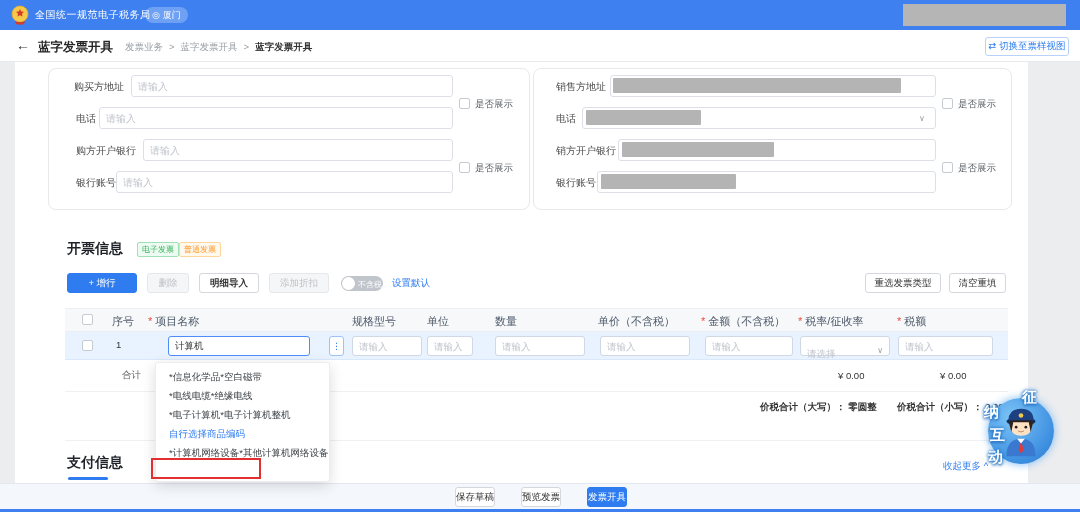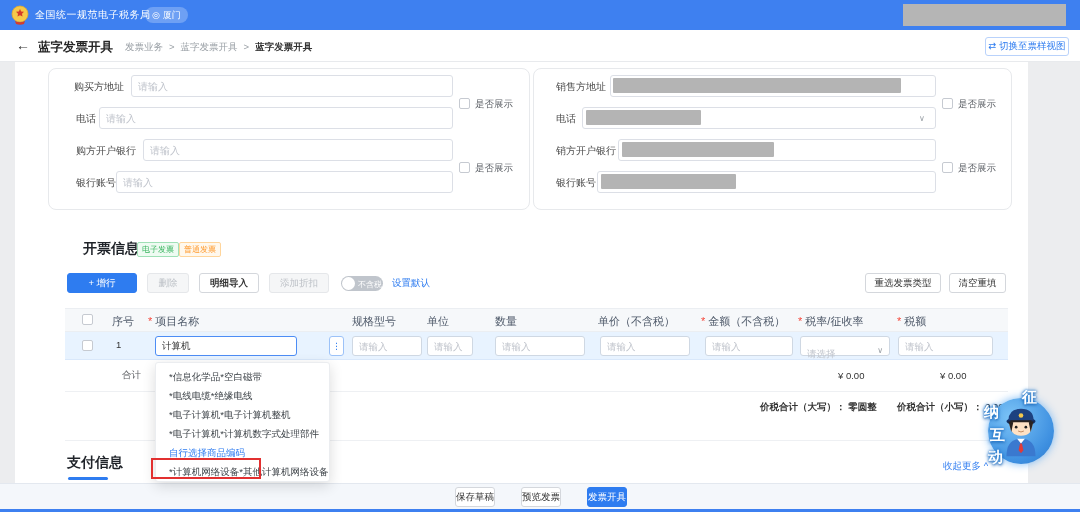--- a/index.html
+++ b/index.html
@@ -144,21 +144,21 @@
     <span class="abs flabel" style="left:22px;top:75px">销方开户银行</span>
     <input class="ipt" style="left: 84px; top: 70px; width: 318px;">
     <div class="redact" style="left:88px;top:73px;width:152px"></div>
     <span class="cb" style="left:408px;top:93px"></span>
     <span class="cb-label" style="left:424px;top:93px">是否展示</span>
     <span class="abs flabel" style="left:22px;top:107px">银行账号</span>
     <input class="ipt" style="left: 63px; top: 102px; width: 339px;">
     <div class="redact" style="left:67px;top:105px;width:135px"></div>
   </div>
 
-  <span class="abs sec-title" style="left:83px;top:240px">开票信息</span>
+  <span class="abs sec-title" style="left:67px;top:240px">开票信息</span>
   <span class="tag tag-g" style="left:137px;top:242px">电子发票</span>
   <span class="tag tag-o" style="left:179px;top:242px">普通发票</span>
 
   <div class="btn btn-primary" style="left:67px;top:273px;width:70px">+ 增行</div>
   <div class="btn btn-disabled" style="left:147px;top:273px;width:42px">删除</div>
   <div class="btn btn-bold" style="left:199px;top:273px;width:60px">明细导入</div>
   <div class="btn btn-disabled" style="left:269px;top:273px;width:60px">添加折扣</div>
   <div class="toggle" style="left:341px;top:276px">
     <span class="knob"></span>
     <span class="toggle-txt">不含税</span>
@@ -175,21 +175,21 @@
   <span class="th" style="left:427px">单位</span>
   <span class="th" style="left:495px">数量</span>
   <span class="th" style="left:598px">单价（不含税）</span>
   <span class="th req" style="left:701px">金额（不含税）</span>
   <span class="th req" style="left:798px">税率/征收率</span>
   <span class="th req" style="left:897px">税额</span>
 
   <div class="abs trow"></div>
   <span class="cb" style="left:82px;top:340px"></span>
   <span class="abs" style="left:116px;top:339px;font-size:9.5px;color:#333">1</span>
-  <input class="ipt ript name-ipt" style="left: 155px; width: 142px;" value="计算机">
+  <input class="ipt ript name-ipt" style="left: 168px; width: 142px;" value="计算机">
   <div class="abs dots-btn">⋮</div>
   <input class="ipt ript" style="left: 352px; width: 70px;" placeholder="请输入">
   <input class="ipt ript" style="left: 427px; width: 46px;" placeholder="请输入">
   <input class="ipt ript" style="left: 495px; width: 90px;" placeholder="请输入">
   <input class="ipt ript" style="left: 600px; width: 90px;" placeholder="请输入">
   <input class="ipt ript" style="left: 705px; width: 88px;" placeholder="请输入">
   <div class="sel" style="left:800px;width:90px">
     <span>请选择</span>
     <span class="chev" style="right:6px;top:5px;left:auto">∨</span>
   </div>
@@ -213,21 +213,20 @@
 
   <span class="abs sec-title" style="left:67px;top:454px">支付信息</span>
   <div class="abs pay-underline"></div>
   <span class="link" style="left:943px;top:460px">收起更多 ^</span>
 
   <div class="abs dd">
     <div style="height:4px"></div>
     <div class="dd-item">*信息化学品*空白磁带</div>
     <div class="dd-item">*电线电缆*绝缘电线</div>
     <div class="dd-item">*电子计算机*电子计算机整机</div>
-    <div class="dd-item">*电子计算机*计算机数字式处理部件</div>
     <div class="dd-item dd-action">自行选择商品编码</div>
     <div class="dd-item">*计算机网络设备*其他计算机网络设备</div>
     <div class="red-box"></div>
   </div>
 
   <div class="abs footer"></div>
   <div class="btn fbtn" style="left:455px">保存草稿</div>
   <div class="btn fbtn" style="left:521px">预览发票</div>
   <div class="btn fbtn btn-primary" style="left:587px">发票开具</div>
   <div class="abs bottom-strip"></div>

